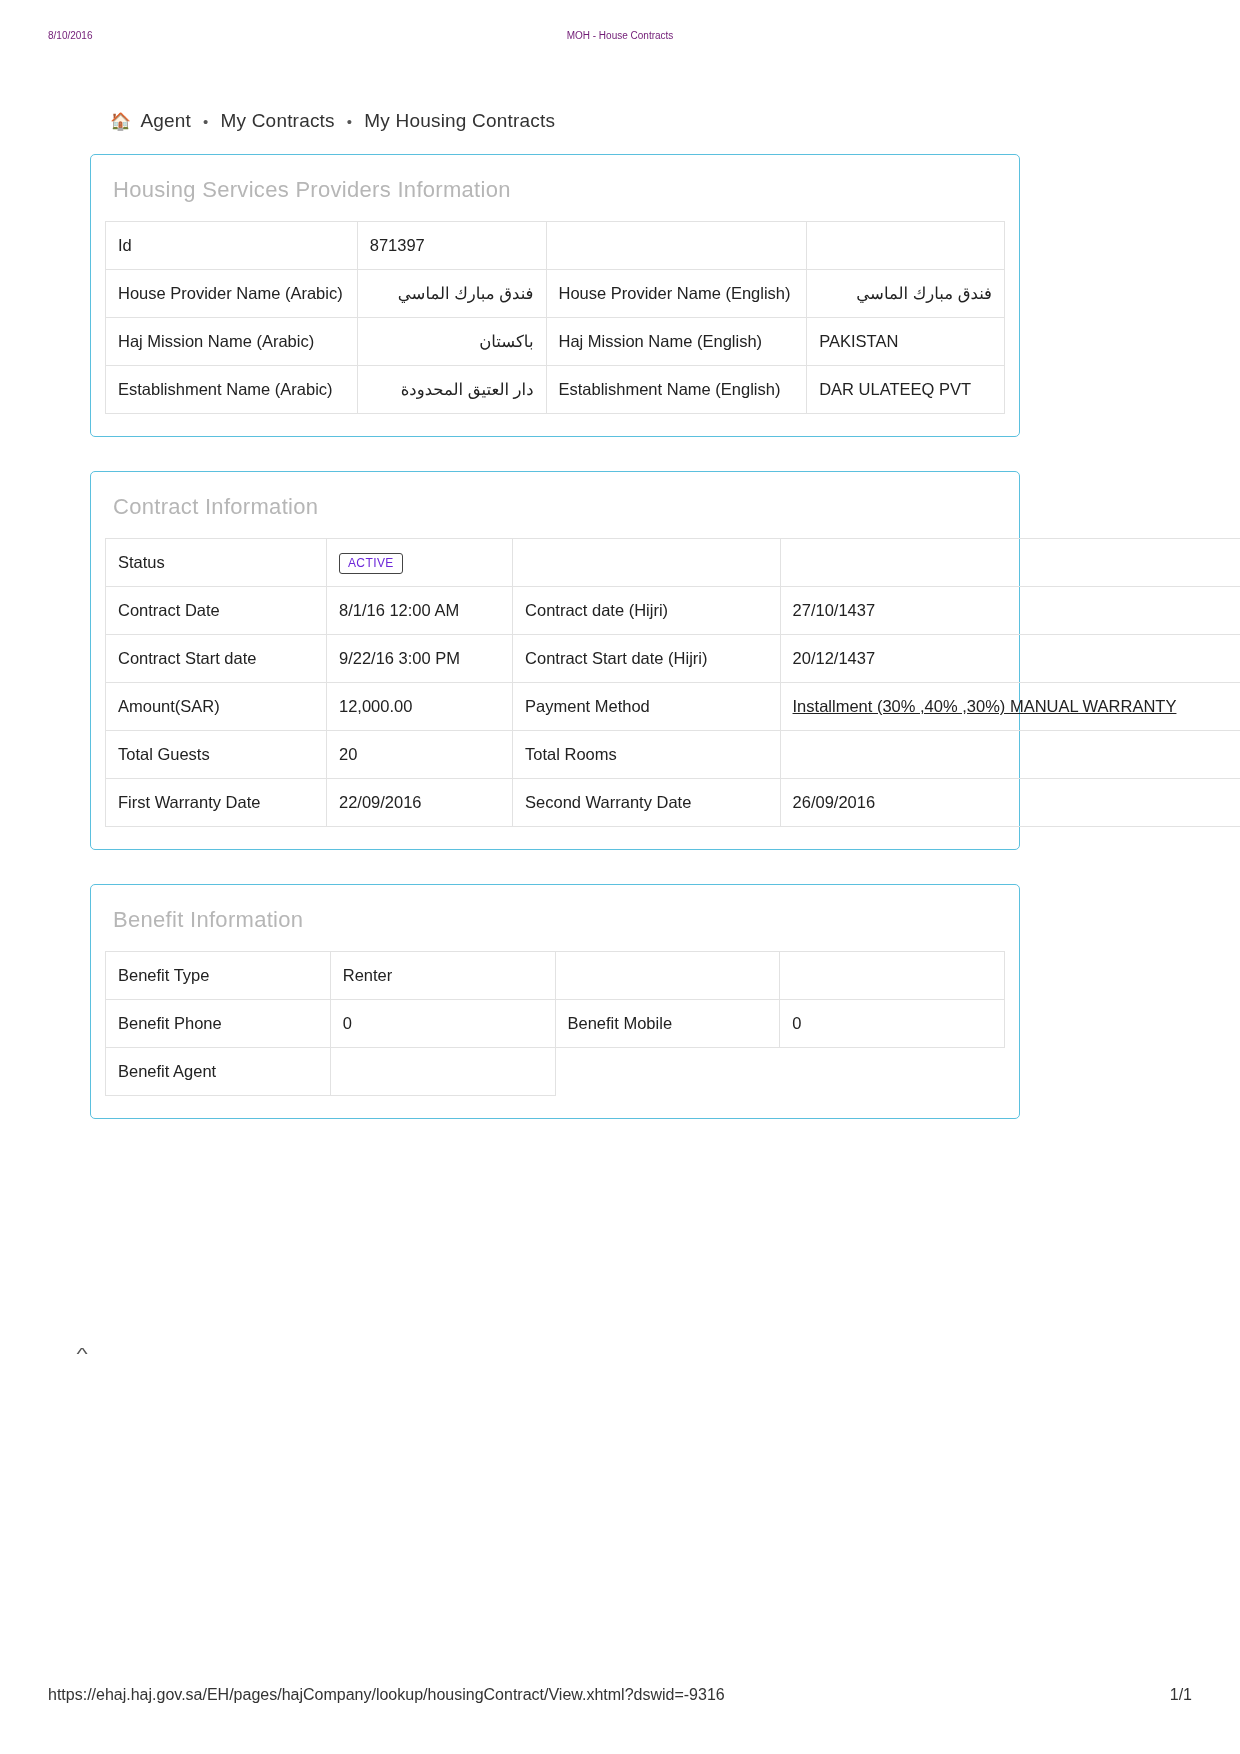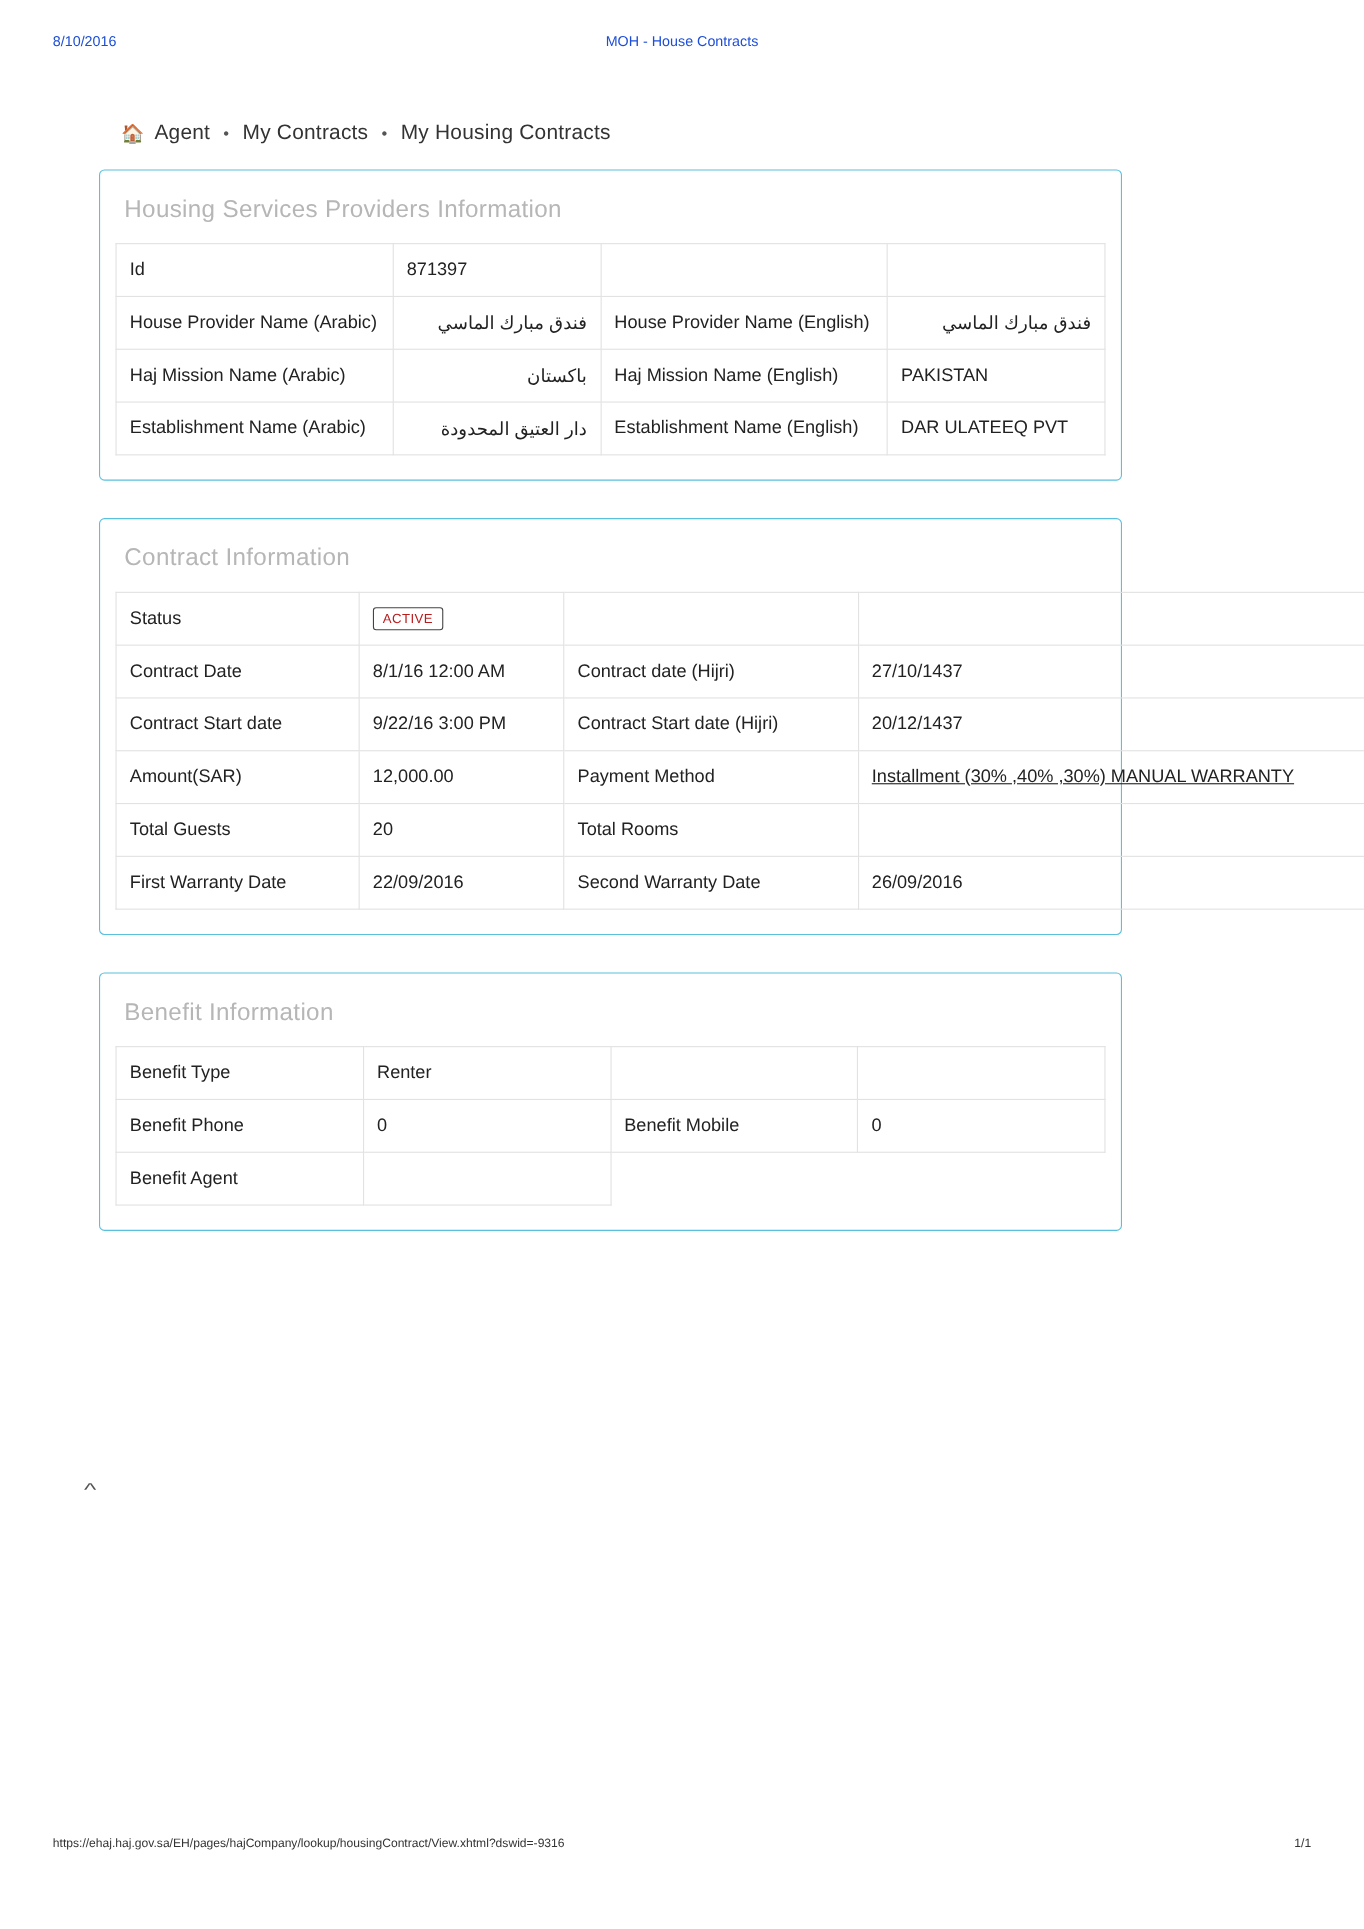--- a/index.html
+++ b/index.html
@@ -22,43 +22,43 @@
     box-sizing: border-box;
     padding: 0;
   }
   
   .print-header {
     position: absolute;
     top: 30px;
     left: 0;
     width: 1240px;
     height: 20px;
-    font-size: 13px;
-    color: #1d4ed8;
+    font-size: 10px;
+    color: #701a75;
   }
   .print-header .ph-date {
     position: absolute;
     left: 48px;
     top: 0;
   }
   .print-header .ph-title {
     position: absolute;
     left: 0;
     top: 0;
     width: 1240px;
     text-align: center;
   }
   
   .print-footer {
     position: absolute;
-    bottom: 64px;
+    bottom: 48px;
     left: 0;
     width: 1240px;
     height: 20px;
-    font-size: 11px;
+    font-size: 16px;
     color: #333;
   }
   .print-footer .pf-url {
     position: absolute;
     left: 48px;
     top: 0;
   }
   .print-footer .pf-page {
     position: absolute;
     right: 48px;
@@ -128,21 +128,21 @@
     text-align: right;
     unicode-bidi: embed;
   }
   .badge {
     display: inline-block;
     border: 1px solid #444;
     border-radius: 3px;
     padding: 2px 8px 3px 8px;
     font-size: 12px;
     letter-spacing: .4px;
-    color: #b91c1c;
+    color: #6d28d9;
     background: #fff;
   }
   
   .panel-contract { position: relative; }
   .panel-contract .table-wrap {
     width: 1164px;
   }
   .nowrap-overflow { white-space: nowrap; text-decoration: underline; }
   .chevron {
     position: absolute;

